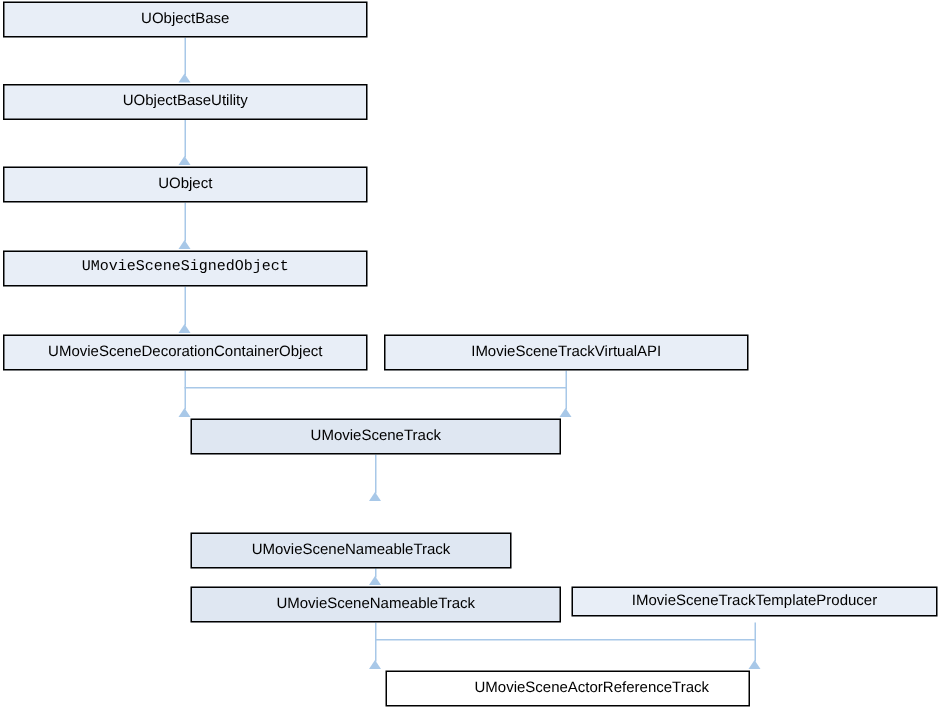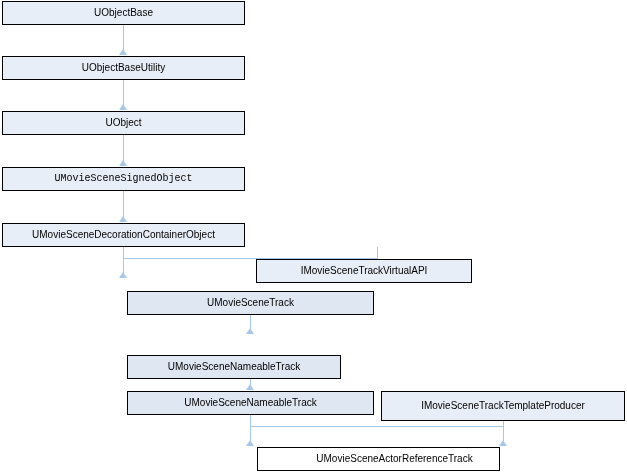--- a/index.html
+++ b/index.html
@@ -88,20 +88,20 @@
   <div class="edge v" style="left:250px; top:426px; height:15px;"></div>
   <div class="edge v" style="left:503px; top:426px; height:15px;"></div>
   <div class="arrow" style="left:246px; top:440px;"></div>
   <div class="arrow" style="left:499px; top:440px;"></div>
 
   <div class="node fill-light" style="left:2px; top:1px; width:243px; height:24px;">UObjectBase</div>
   <div class="node fill-light" style="left:2px; top:56px; width:243px; height:24px;">UObjectBaseUtility</div>
   <div class="node fill-light" style="left:2px; top:111px; width:243px; height:24px;">UObject</div>
   <div class="node fill-light" style="left:2px; top:167px; width:243px; height:24px;font-family:Liberation Mono, monospace;">UMovieSceneSignedObject</div>
   <div class="node fill-light" style="left:2px; top:223px; width:243px; height:24px;">UMovieSceneDecorationContainerObject</div>
-  <div class="node fill-light" style="left:256px; top:223px; width:216px; height:24px;margin-top:36px;">IMovieSceneTrackVirtualAPI</div>
-  <div class="node fill-mid" style="left:127px; top:279px; width:247px; height:24px;margin-top:12px;">UMovieSceneTrack</div>
+  <div class="node fill-light" style="left:256px; top:223px; width:243px; height:24px;">IMovieSceneTrackVirtualAPI</div>
+  <div class="node fill-mid" style="left:127px; top:279px; width:247px; height:24px;">UMovieSceneTrack</div>
   <div class="node fill-mid" style="left:127px; top:355px; width:214px; height:24px;">UMovieSceneNameableTrack</div>
   <div class="node fill-mid" style="left:127px; top:391px; width:247px; height:24px;">UMovieSceneNameableTrack</div>
-  <div class="node fill-light" style="left:381px; top:391px; width:244px; height:30px;">IMovieSceneTrackTemplateProducer</div>
+  <div class="node fill-light" style="left:381px; top:391px; width:244px; height:20px;">IMovieSceneTrackTemplateProducer</div>
   <div class="node fill-white" style="left:257px; top:447px; width:243px; height:24px;padding-left:32px;">UMovieSceneActorReferenceTrack</div>
 
 </div>
 
 </body></html>

